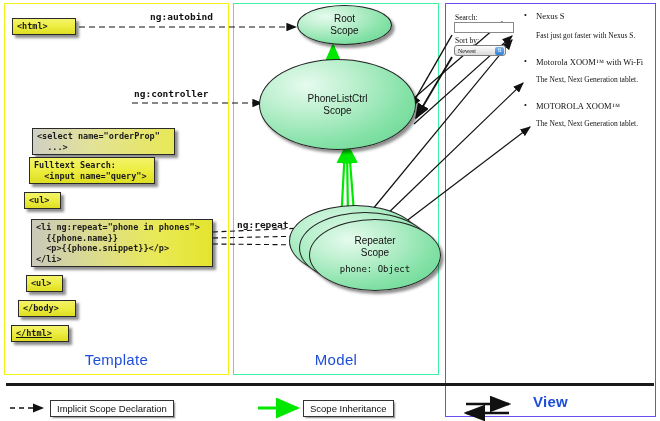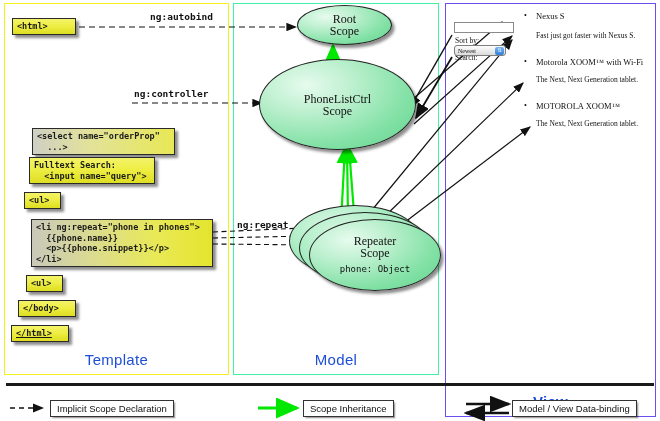--- a/index.html
+++ b/index.html
@@ -28,21 +28,21 @@
   .codebox.grad{background:linear-gradient(to right,#c9c9bb 0%,#dcdc8e 35%,#e9e955 70%,#e4e42e 100%);}
   .codebox.grad2{background:linear-gradient(to right,#cfcfc4 0%,#e2e29a 40%,#e8e856 100%);}
 
   
   .scope{position:absolute;border-radius:50%;
          border:1.4px solid #222;
          background:radial-gradient(ellipse at 30% 28%, #e6fbee 0%, #bdf0cf 30%, #86e2a8 65%, #5fd48c 100%);
          box-shadow:2.5px 3px 3px rgba(0,0,0,.45);
          display:flex;flex-direction:column;align-items:center;justify-content:center;
          text-align:center;color:#111;}
-  .scope .title{font-size:12px;line-height:12px;font-family:Liberation Serif, serif;}
+  .scope .title{font-size:10px;line-height:12px;font-family:Liberation Sans, sans-serif;}
   .scope .props{font-family:"DejaVu Sans Mono","Liberation Mono",monospace;
                 font-size:9px;line-height:10.5px;margin-top:2px;text-align:left;}
 
   .stackshadow{position:absolute;border-radius:50%;border:1.4px solid #222;
                background:radial-gradient(ellipse at 35% 30%, #ddf8e7 0%, #a9ecc2 45%, #66d693 100%);
                box-shadow:2px 2px 2px rgba(0,0,0,.35);}
 
   
   .conn-label{position:absolute;font-family:"DejaVu Sans Mono","Liberation Mono",monospace;
               font-size:9.5px;font-weight:bold;color:#111;white-space:nowrap;}
@@ -165,21 +165,21 @@
   <div class="stackshadow" style="left:299px;top:212px;width:130px;height:70px;"></div>
 
   <div class="scope" style="left:309px;top:219px;width:130px;height:70px;">
     <div class="title">Repeater</div>
     <div class="title">Scope</div>
     <div class="props" style="margin-top:5px;">
       <div>phone: Object</div>
     </div>
   </div>
 
-  <div class="v-label" style="left:455px;top:13px;margin-top:40px;">Search:</div>
+  <div class="v-label" style="left:455px;top:13px;">Search:</div>
   <input class="v-input" style="left: 454px; top: 22px; width: 60px; height: 11px; font-size: 7px;" value="">
 
   <div class="v-label" style="left:455px;top:36px;">Sort by:</div>
   <div class="v-select" style="left:454px;top:45px;width:52px;height:11px;">
     <span>Newest</span>
     <span class="arrowbox">⇅</span>
   </div>
 
   <div class="v-bullet" style="left:524px;top:11px;">•</div>
   <div class="v-item-title" style="left:536px;top:11px;">Nexus S</div>
@@ -201,16 +201,15 @@
       <path d="M10,25 L43,25" stroke="#111" stroke-width="1.3" stroke-dasharray="5,4" fill="none" marker-end="url(#ah-black)"></path>
 
       <path d="M258,25 L297,25" stroke="#00e800" stroke-width="3" fill="none" marker-end="url(#ah-green)"></path>
 
       <path d="M466,21 L509,21" stroke="#111" stroke-width="2.4" fill="none" marker-end="url(#ah-black)"></path>
       <path d="M509,30 L466,30" stroke="#111" stroke-width="2.4" fill="none" marker-end="url(#ah-black)"></path>
     </svg>
 
     <div class="legend-box" style="left:50px;top:17px;">Implicit Scope Declaration</div>
     <div class="legend-box" style="left:303px;top:17px;">Scope Inheritance</div>
-    <div class="legend-box" style="left:512px;top:17px;">Model / View Data-binding</div>
   </div>
 
 </div>
 
 </body></html>

